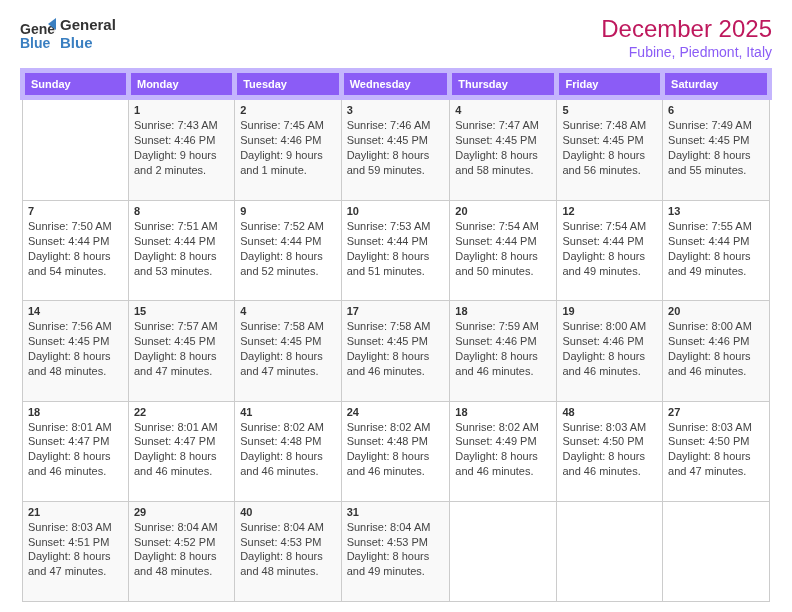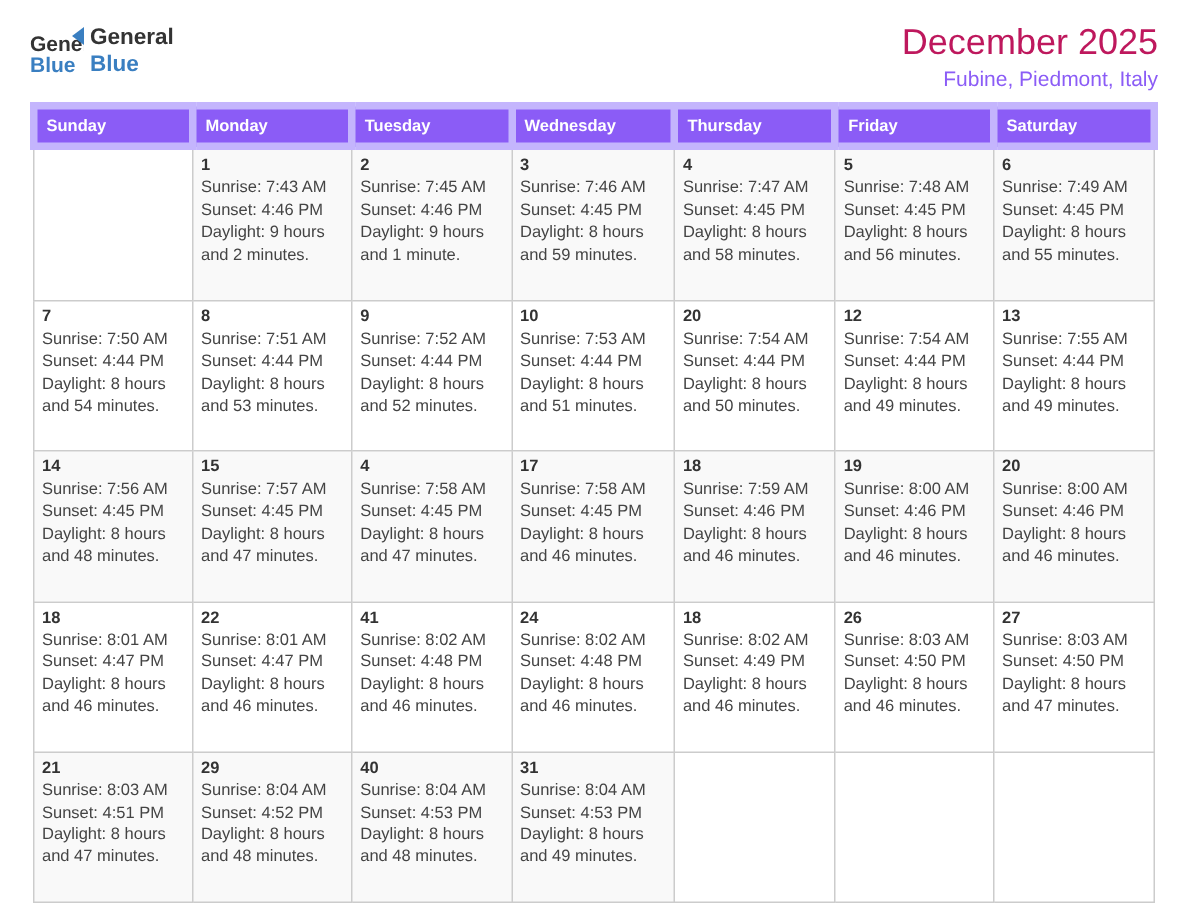--- a/index.html
+++ b/index.html
@@ -225,21 +225,21 @@
           </td>
           <td>
             <span class="day-num">24</span>
             <div class="day-info">Sunrise: 8:02 AM<br>Sunset: 4:48 PM<br>Daylight: 8 hours<br>and 46 minutes.</div>
           </td>
           <td>
             <span class="day-num">18</span>
             <div class="day-info">Sunrise: 8:02 AM<br>Sunset: 4:49 PM<br>Daylight: 8 hours<br>and 46 minutes.</div>
           </td>
           <td>
-            <span class="day-num">26</span>
+            <span class="day-num">48</span>
             <div class="day-info">Sunrise: 8:03 AM<br>Sunset: 4:50 PM<br>Daylight: 8 hours<br>and 46 minutes.</div>
           </td>
           <td>
             <span class="day-num">27</span>
             <div class="day-info">Sunrise: 8:03 AM<br>Sunset: 4:50 PM<br>Daylight: 8 hours<br>and 47 minutes.</div>
           </td>
         </tr>
         <tr>
           <td>
             <span class="day-num">21</span>

